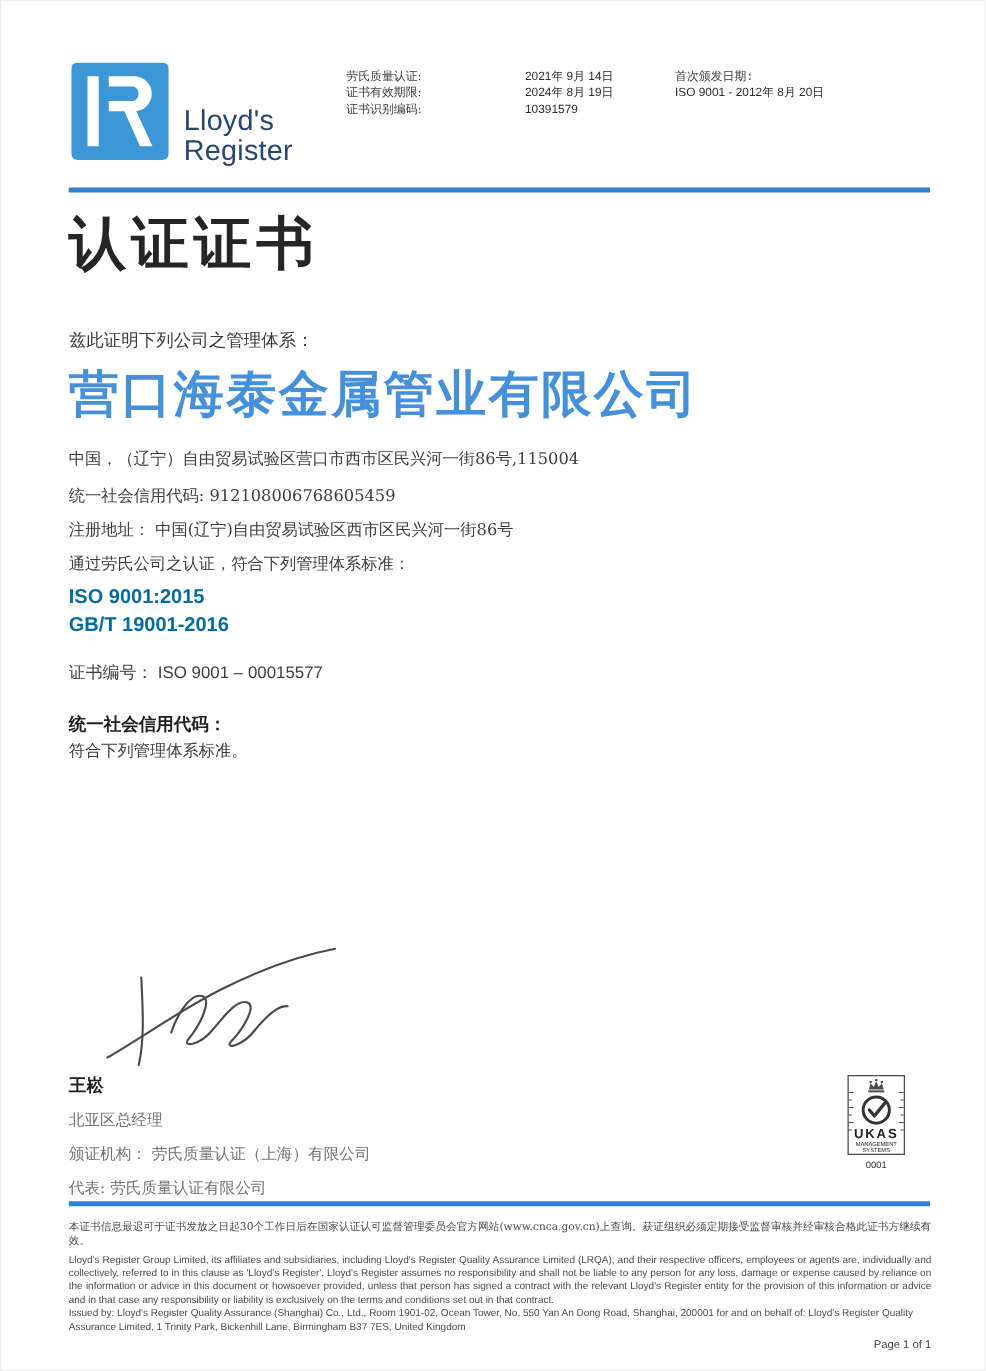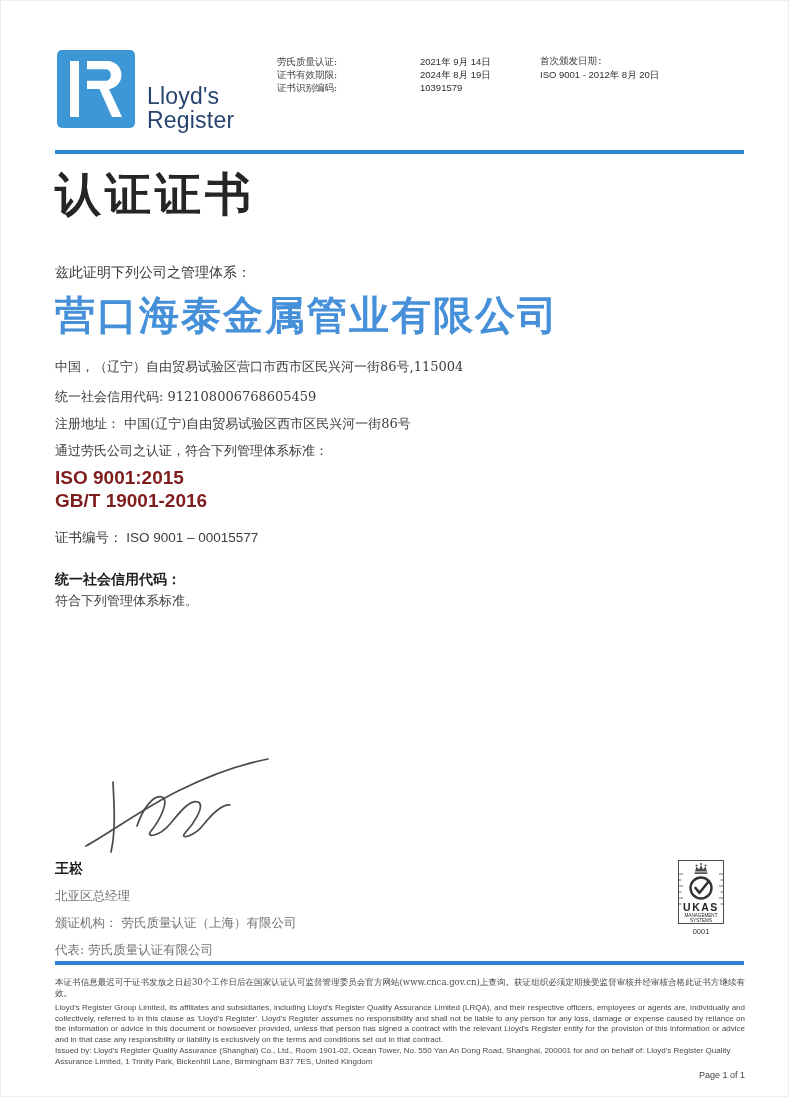--- a/index.html
+++ b/index.html
@@ -14,21 +14,21 @@
   .brand{left:147px;top:84px;color:#27456f;font-size:23px;line-height:24px;letter-spacing:0.2px;}
   .hdr-label{font-size:9.5px;color:#3c3c3c;line-height:13px;white-space:nowrap;font-family:"DejaVu Serif",serif;}
   .hdr-val{font-size:9.5px;color:#2e2e2e;line-height:13px;white-space:nowrap;}
   .rule{left:55px;width:689px;height:4px;background:#2e82cf;}
   
   .title{left:55px;top:164px;font-size:46px;color:#252525;font-family:"DejaVu Serif",serif;font-weight:600;letter-spacing:4px;}
   .cn{font-family:"DejaVu Serif",serif;}
   .intro{left:55px;top:264px;font-size:14px;color:#3a3a3a;}
   .company{left:55px;top:288px;font-size:40px;font-weight:bold;color:#4590d9;letter-spacing:2px;}
   .line-sm{left:55px;font-size:13px;color:#3d3d3d;white-space:nowrap;}
-  .standards{left:55px;top:466px;font-size:19px;line-height:23px;font-weight:bold;color:#7f1d1d;font-family:"Liberation Sans",sans-serif;}
+  .standards{left:55px;top:466px;font-size:16px;line-height:23px;font-weight:bold;color:#0369a1;font-family:"Liberation Sans",sans-serif;}
   .certno{left:55px;top:529px;font-size:13.5px;color:#3d3d3d;}
   .scope-h{left:55px;top:571px;font-size:14px;font-weight:bold;color:#1e1e1e;}
   .scope-b{left:55px;top:592px;font-size:13px;color:#3d3d3d;}
   
   .sig{left:80px;top:752px;}
   .sg-name{left:55px;top:860px;font-size:14px;font-weight:bold;color:#1e1e1e;}
   .sg-line{left:55px;font-size:12.5px;color:#737373;}
   
   .ukas{left:670px;top:860px;}
   

